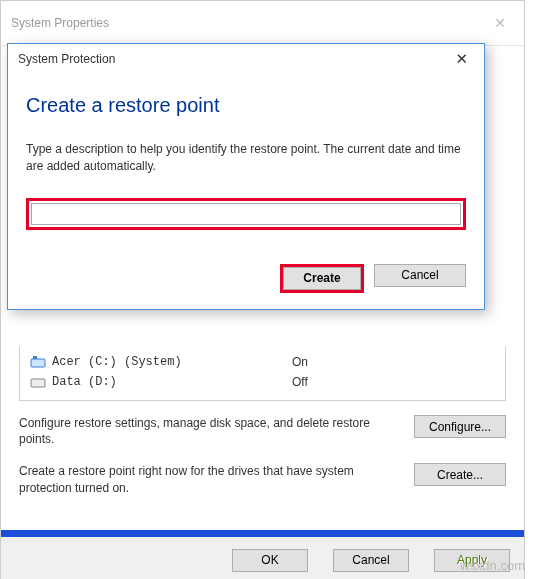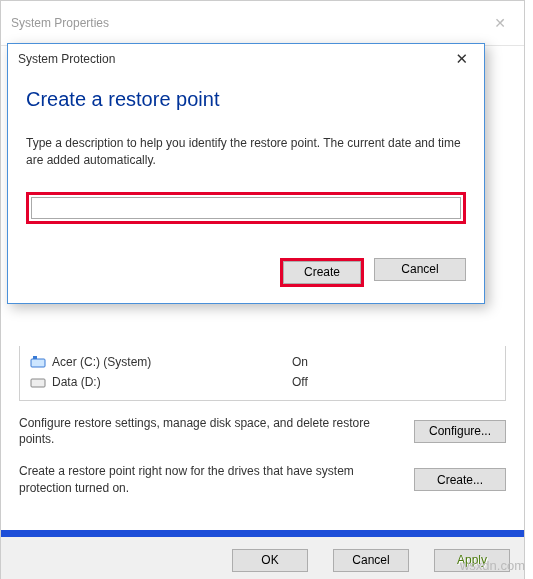--- a/index.html
+++ b/index.html
@@ -44,25 +44,25 @@
     align-items: center;
     font-size: 12px;
     color: #333;
     padding: 3px 10px;
   }
   .drive-icon {
     width: 16px; height: 14px;
     margin-right: 6px;
     display: inline-block;
   }
-  .drive-name { flex: 0 0 240px; }
+  .drive-name { flex: 0 0 240px; font-family: Liberation Mono, monospace; }
   .drive-status { flex: 1; }
   .section-row {
     display: flex;
-    align-items: center;
+    align-items: flex-start;
     gap: 12px;
     margin-bottom: 16px;
   }
   .section-text {
     flex: 1;
     font-size: 12px;
     color: #333;
     line-height: 1.35;
   }
   .win-button {
@@ -112,21 +112,21 @@
     padding: 0 6px;
     color: #333;
   }
   .modal-body {
     padding: 8px 18px 16px 18px;
   }
   .modal-heading {
     color: #003399;
     font-size: 20px;
     font-weight: 400;
-    margin: 6px 0 24px 0;
+    margin: 12px 0 24px 0;
   }
   .modal-instr {
     font-size: 12px;
     color: #333;
     line-height: 1.45;
     margin-bottom: 22px;
   }
   .input-wrap {
     border: 3px solid #e4002b;
     padding: 2px;
@@ -142,21 +142,21 @@
   .modal-actions {
     display: flex;
     justify-content: flex-end;
     gap: 10px;
   }
   .create-highlight {
     border: 3px solid #e4002b;
     display: inline-block;
     padding: 0;
   }
-  .create-highlight .win-button { min-width: 78px; }
+  .create-highlight .win-button { min-width: 78px; font-weight: bold; }
   .watermark {
     position: absolute;
     bottom: 6px; right: 8px;
     font-size: 13px;
     color: #bbb;
     font-family: Arial, sans-serif;
   }
 </style>
 </head>
 <body>

